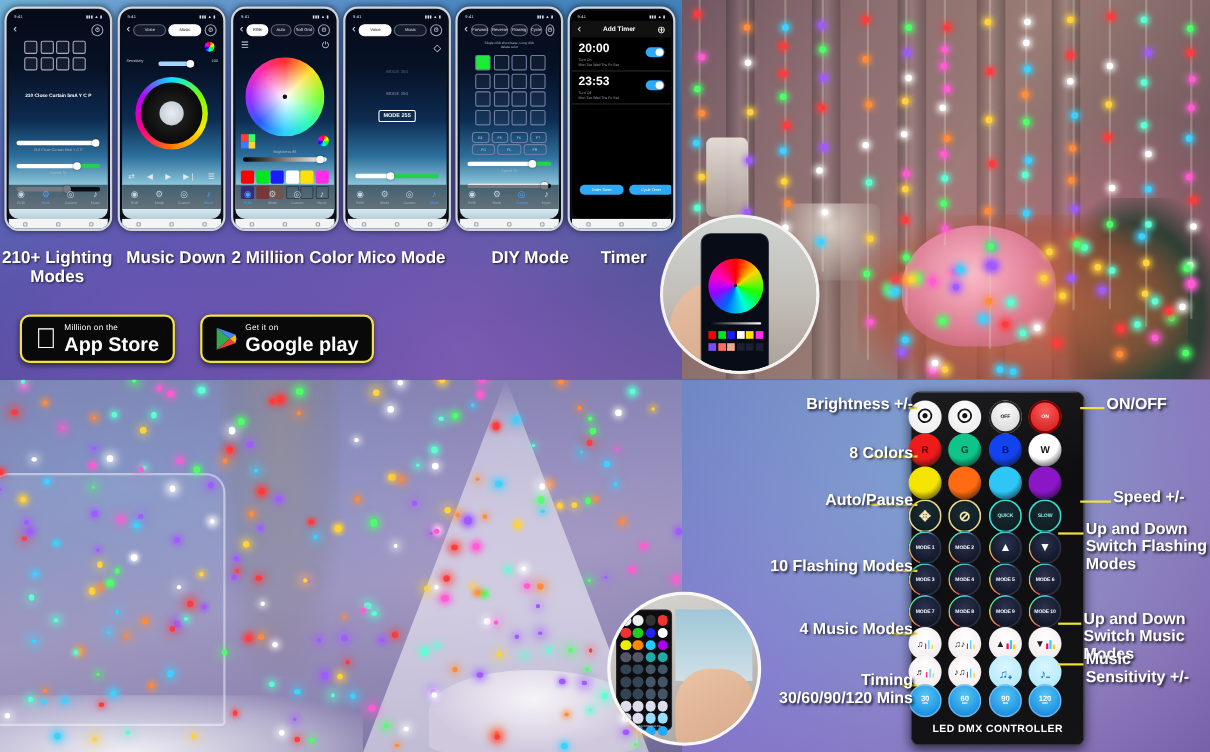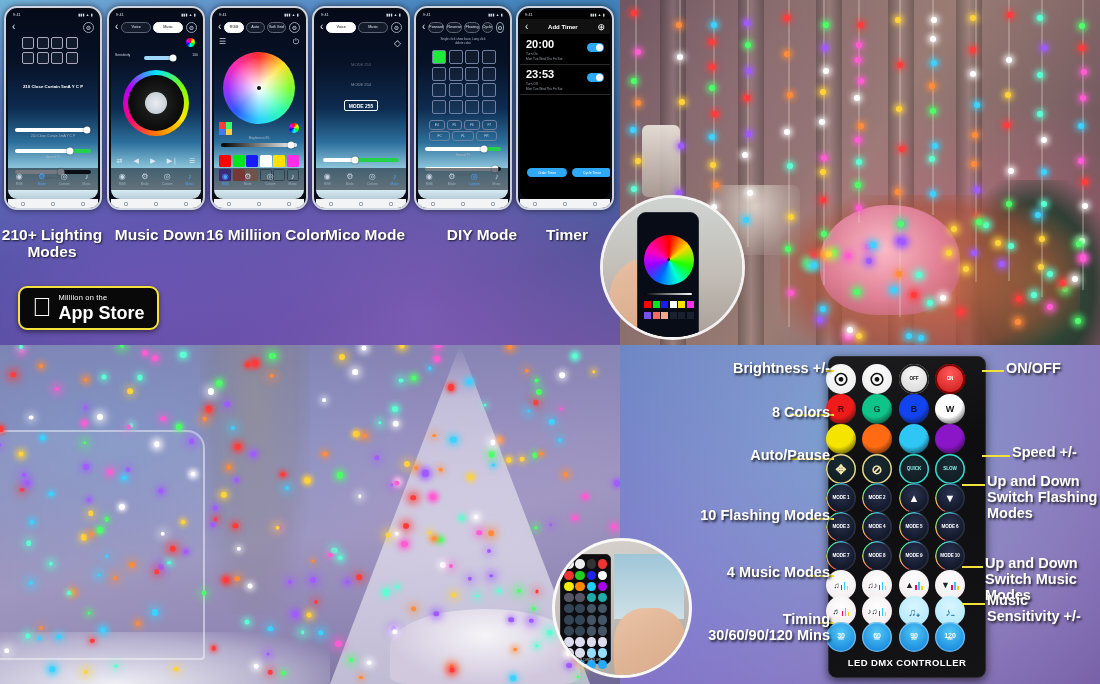--- a/index.html
+++ b/index.html
@@ -673,31 +673,45 @@
             <i></i>
             <i></i>
           </div>
         </div>
       </div>
 
     <div id="captions">
         <div class="caption" style="left: -4px; top: 226px; width: 112px; white-space: pre-line;">210+ Lighting
 Modes</div>
         <div class="caption" style="left: 110px; top: 226px; width: 100px; white-space: pre-line;">Music Down</div>
-        <div class="caption" style="left: 205px; top: 226px; width: 122px; white-space: pre-line;">16 Milliion Color</div>
+        <div class="caption" style="left: 205px; top: 226px; width: 122px; white-space: pre-line;">2 Milliion Color</div>
         <div class="caption" style="left: 315px; top: 226px; width: 100px; white-space: pre-line;">Mico Mode</div>
         <div class="caption" style="left: 432px; top: 226px; width: 100px; white-space: pre-line;">DIY Mode</div>
         <div class="caption" style="left: 522px; top: 226px; width: 90px; white-space: pre-line;">Timer</div>
       </div>
 
     <div class="store-badge" style="left:18px; top:286px;">
       <span style="font-size:26px;color:#fff;line-height:1;margin-top:-3px;"></span>
       <span class="sb-t">
         <span class="sb-small">Milliion on the</span>
         <span class="sb-big">App Store</span>
+      </span>
+    </div>
+    <div class="store-badge" style="left:182px; top:286px;">
+      <span style="position:relative;width:20px;height:22px;display:block;">
+        <svg width="20" height="22" viewBox="0 0 20 22">
+          <polygon points="1,1 13,11 1,21" fill="#34a853"></polygon>
+          <polygon points="1,1 13,11 18,7" fill="#4285f4"></polygon>
+          <polygon points="1,21 13,11 18,15" fill="#ea4335"></polygon>
+          <polygon points="13,11 18,7 19,11 18,15" fill="#fbbc04"></polygon>
+        </svg>
+      </span>
+      <span class="sb-t">
+        <span class="sb-small">Get it on</span>
+        <span class="sb-big">Google play</span>
       </span>
     </div>
   </div>
 
   <div id="bottom-panel">
     <div id="room-photo">
       <div id="plant"></div>
       <div id="wirechair"></div>
       <div id="teepee"></div>
       <div id="cushion"></div>

